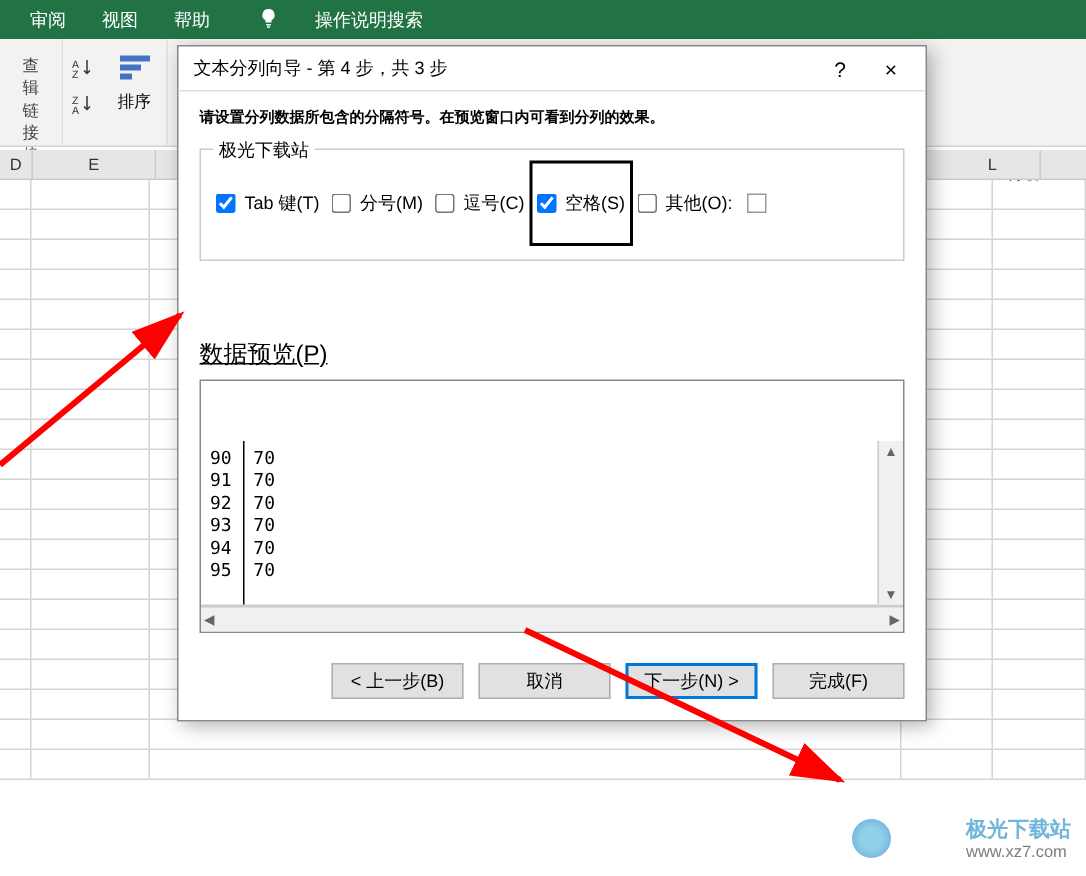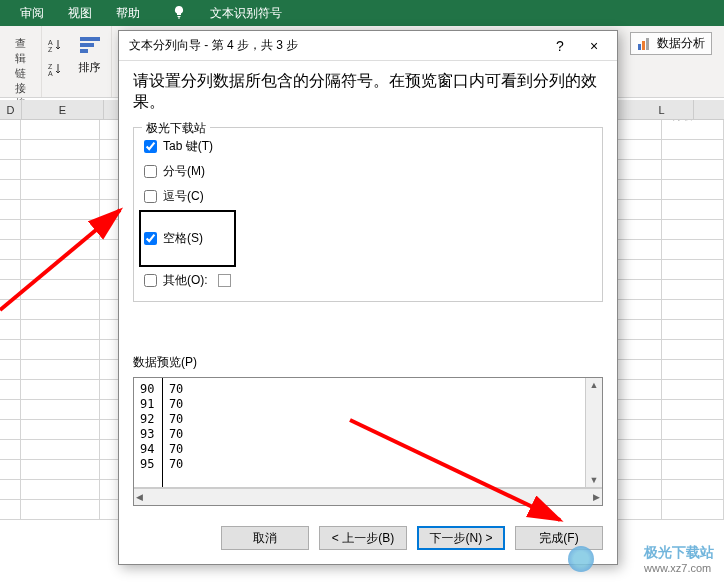--- a/index.html
+++ b/index.html
@@ -26,35 +26,35 @@
 .grid-cell { width: 64px; border-right: 1px solid #d4d4d4; }
 
 
 .dialog { position: absolute; left: 118px; top: 30px; width: 500px; background: #fff; border: 1px solid #888; box-shadow: 3px 3px 12px rgba(0,0,0,0.3); z-index: 100; }
 .dialog-titlebar { height: 30px; display: flex; align-items: center; justify-content: space-between; padding: 0 8px 0 10px; border-bottom: 1px solid #ddd; }
 .dialog-title { font-size: 12px; }
 .dialog-controls { display: flex; gap: 4px; }
 .dialog-ctrl { width: 30px; height: 24px; display: flex; align-items: center; justify-content: center; cursor: pointer; font-size: 14px; }
 
 .dialog-body { padding: 10px 14px; }
-.dialog-desc { font-size: 16px; margin-bottom: 14px; }
+.dialog-desc { font-size: 10px; margin-bottom: 14px; font-weight: bold; }
 
 .fieldset { border: 1px solid #ccc; padding: 10px 10px 12px 10px; position: relative; margin-bottom: 12px; }
 .fieldset-legend { position: absolute; top: -8px; left: 8px; background: #fff; padding: 0 4px; font-size: 12px; }
 .delim-layout { display: flex; gap: 30px; }
-.delim-col { display: flex; flex-direction: column; gap: 8px; }
+.delim-col { display: flex; flex-direction: row; gap: 8px; }
 .chk { display: flex; align-items: center; gap: 6px; }
 .chk input { width: 13px; height: 13px; }
 .chk.highlight { border: 2px solid #000; padding: 18px 3px; margin: -3px -5px; }
 .other-input { width: 38px; height: 18px; border: 1px solid #999; margin-left: 4px; }
 .right-col { display: flex; flex-direction: column; gap: 18px; padding-top: 6px; }
 .text-qual { display: flex; align-items: center; gap: 10px; }
 .text-qual select { width: 110px; height: 22px; border: 1px solid #999; background: #fff; padding-left: 4px; }
 
-.preview-label { font-size: 12px; margin-bottom: 6px; }
+.preview-label { font-size: 16px; margin-bottom: 6px; text-decoration: underline; }
 .preview-box { border: 1px solid #888; height: 110px; background: #fff; position: relative; display: flex; }
 .preview-content { flex: 1; padding: 4px 6px; font-family: "SimSun", monospace; font-size: 12px; line-height: 15px; overflow: hidden; white-space: pre; }
 .preview-col-line { position: absolute; top: 0; bottom: 0; width: 1px; background: #000; }
 .preview-scroll { width: 17px; background: #f0f0f0; border-left: 1px solid #ccc; display: flex; flex-direction: column; justify-content: space-between; align-items: center; }
 .preview-scroll-h { height: 17px; background: #f0f0f0; border-top: 1px solid #ccc; display: flex; justify-content: space-between; align-items: center; }
 .scroll-arrow { font-size: 9px; color: #666; padding: 2px; }
 
 .dialog-buttons { display: flex; justify-content: flex-end; gap: 10px; padding: 10px 14px 14px 14px; }
 .dlg-btn { min-width: 88px; height: 24px; border: 1px solid #adadad; background: #e1e1e1; font-size: 12px; cursor: pointer; padding: 0 10px; }
 .dlg-btn.primary { border: 2px solid #0078d7; }
@@ -76,21 +76,21 @@
 
 <div class="ribbon-tabs">
   <span>审阅</span>
   <span>视图</span>
   <span>帮助</span>
   <span style="margin-left:8px;">
     <svg width="14" height="14" viewBox="0 0 14 14">
         <path d="M7 1a4 4 0 0 0-2 7.5V10h4V8.5A4 4 0 0 0 7 1zm-1.5 10h3v1h-3zm.5 1.5h2v1h-2z" fill="#fff"></path>
       </svg>
   </span>
-  <span>文本识别符号</span>
+  <span>操作说明搜索</span>
 </div>
 
 <div class="ribbon-content">
   <div class="ribbon-group" style="width:42px;">
     <div style="font-size:11px;color:#444;text-align:center;padding-top:6px;">
       <span>查</span><br>
       <span>辑链接</span>
     </div>
     <div class="ribbon-group-label" style="font-size:10px;">接</div>
   </div>
@@ -115,28 +115,20 @@
       <div class="big-sort">
         <svg width="24" height="24">
             <rect x="2" y="3" width="20" height="4" fill="#4472c4"></rect>
             <rect x="2" y="9" width="14" height="4" fill="#4472c4"></rect>
             <rect x="2" y="15" width="8" height="4" fill="#4472c4"></rect>
           </svg>
         <span style="font-size:11px;">排序</span>
       </div>
     </div>
   </div>
-  <div class="data-analysis-btn">
-    <svg width="16" height="16">
-        <rect x="1" y="8" width="3" height="6" fill="#4472c4"></rect>
-        <rect x="5" y="5" width="3" height="9" fill="#ed7d31"></rect>
-        <rect x="9" y="2" width="3" height="12" fill="#a5a5a5"></rect>
-      </svg>
-    <span>数据分析</span>
-  </div>
   <span class="analysis-label">分析</span>
 </div>
 
 <div class="sheet">
   <div class="col-headers" style="position:relative;top:-24px;">
     <div class="col-header" style="width:22px;">D</div>
     <div class="col-header" style="width:82px;">E</div>
     <div class="col-header" style="position:absolute;right:30px;width:64px;">L</div>
   </div>
   <div class="grid-rows" style="margin-top:-24px;">
@@ -322,42 +314,42 @@
         </div>
         <div class="right-col">
         </div>
       </div>
     </div>
 
     <div style="height:40px;"></div>
 
     <div class="preview-label">数据预览(P)</div>
     <div style="border:1px solid #888;">
-      <div class="preview-box" style="border:none;border-bottom:1px solid #ccc;">
+      <div class="preview-box" style="border:none;border-bottom:1px solid #ccc;margin-top:40px;">
         <div class="preview-content" id="preview-content">90  70
 91  70
 92  70
 93  70
 94  70
 95  70</div>
         <div class="preview-col-line" style="left:28px;"></div>
         <div class="preview-scroll">
           <span class="scroll-arrow">▲</span>
           <span class="scroll-arrow">▼</span>
         </div>
       </div>
       <div class="preview-scroll-h">
         <span class="scroll-arrow">◀</span>
         <span class="scroll-arrow">▶</span>
       </div>
     </div>
   </div>
   <div class="dialog-buttons">
+    <button class="dlg-btn">&lt; 上一步(B)</button>
     <button class="dlg-btn">取消</button>
-    <button class="dlg-btn">&lt; 上一步(B)</button>
     <button class="dlg-btn primary">下一步(N) &gt;</button>
     <button class="dlg-btn">完成(F)</button>
   </div>
 </div>
 
 <svg class="arrow" style="left:0;top:180px;" width="140" height="140">
   <defs>
       <marker id="ah1" markerWidth="10" markerHeight="10" refX="8" refY="3" orient="auto">
         <path d="M0,0 L0,6 L9,3 z" fill="#ff0000"></path>
       </marker>

